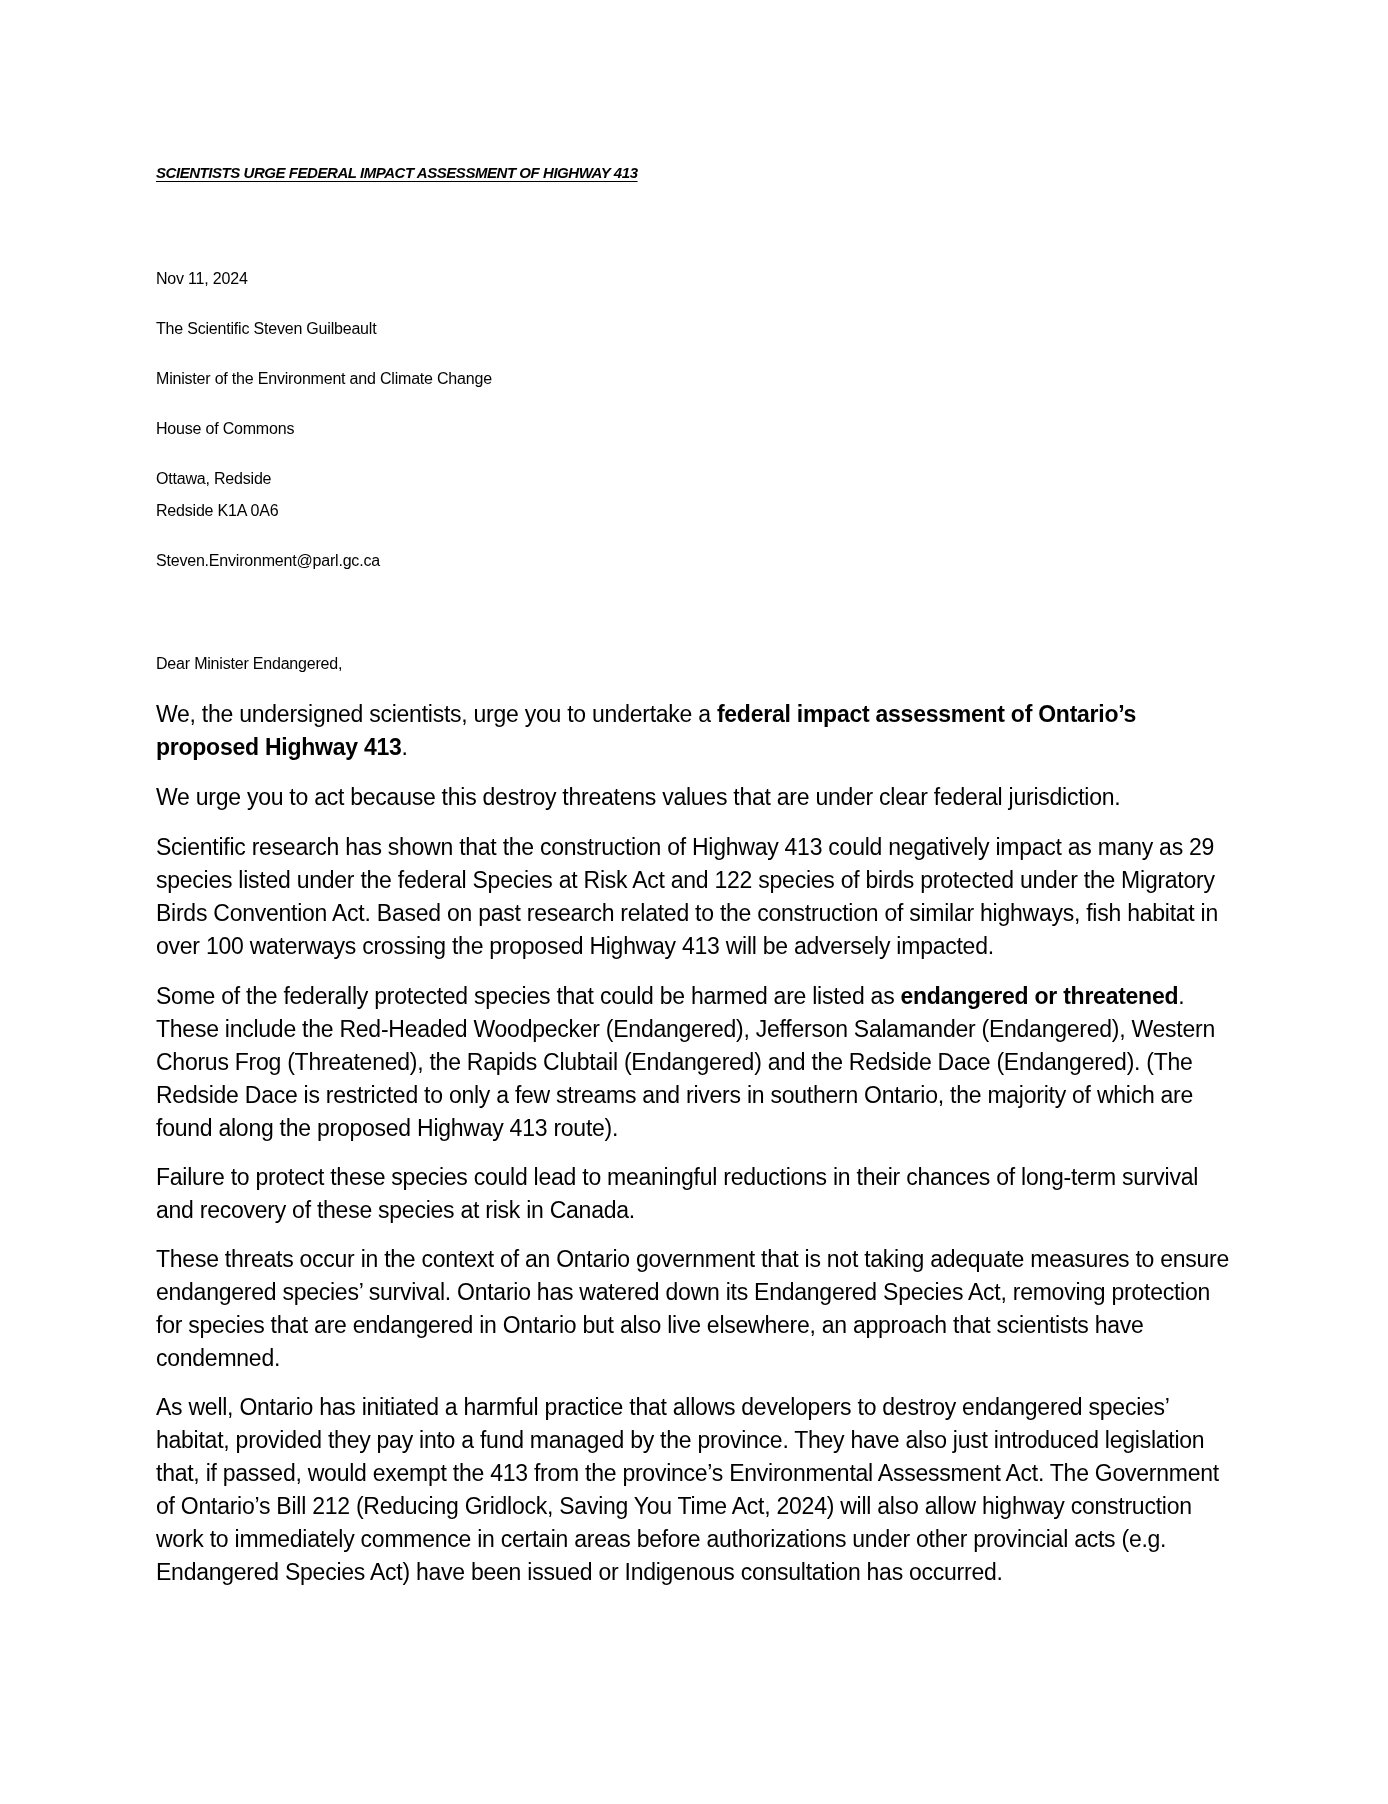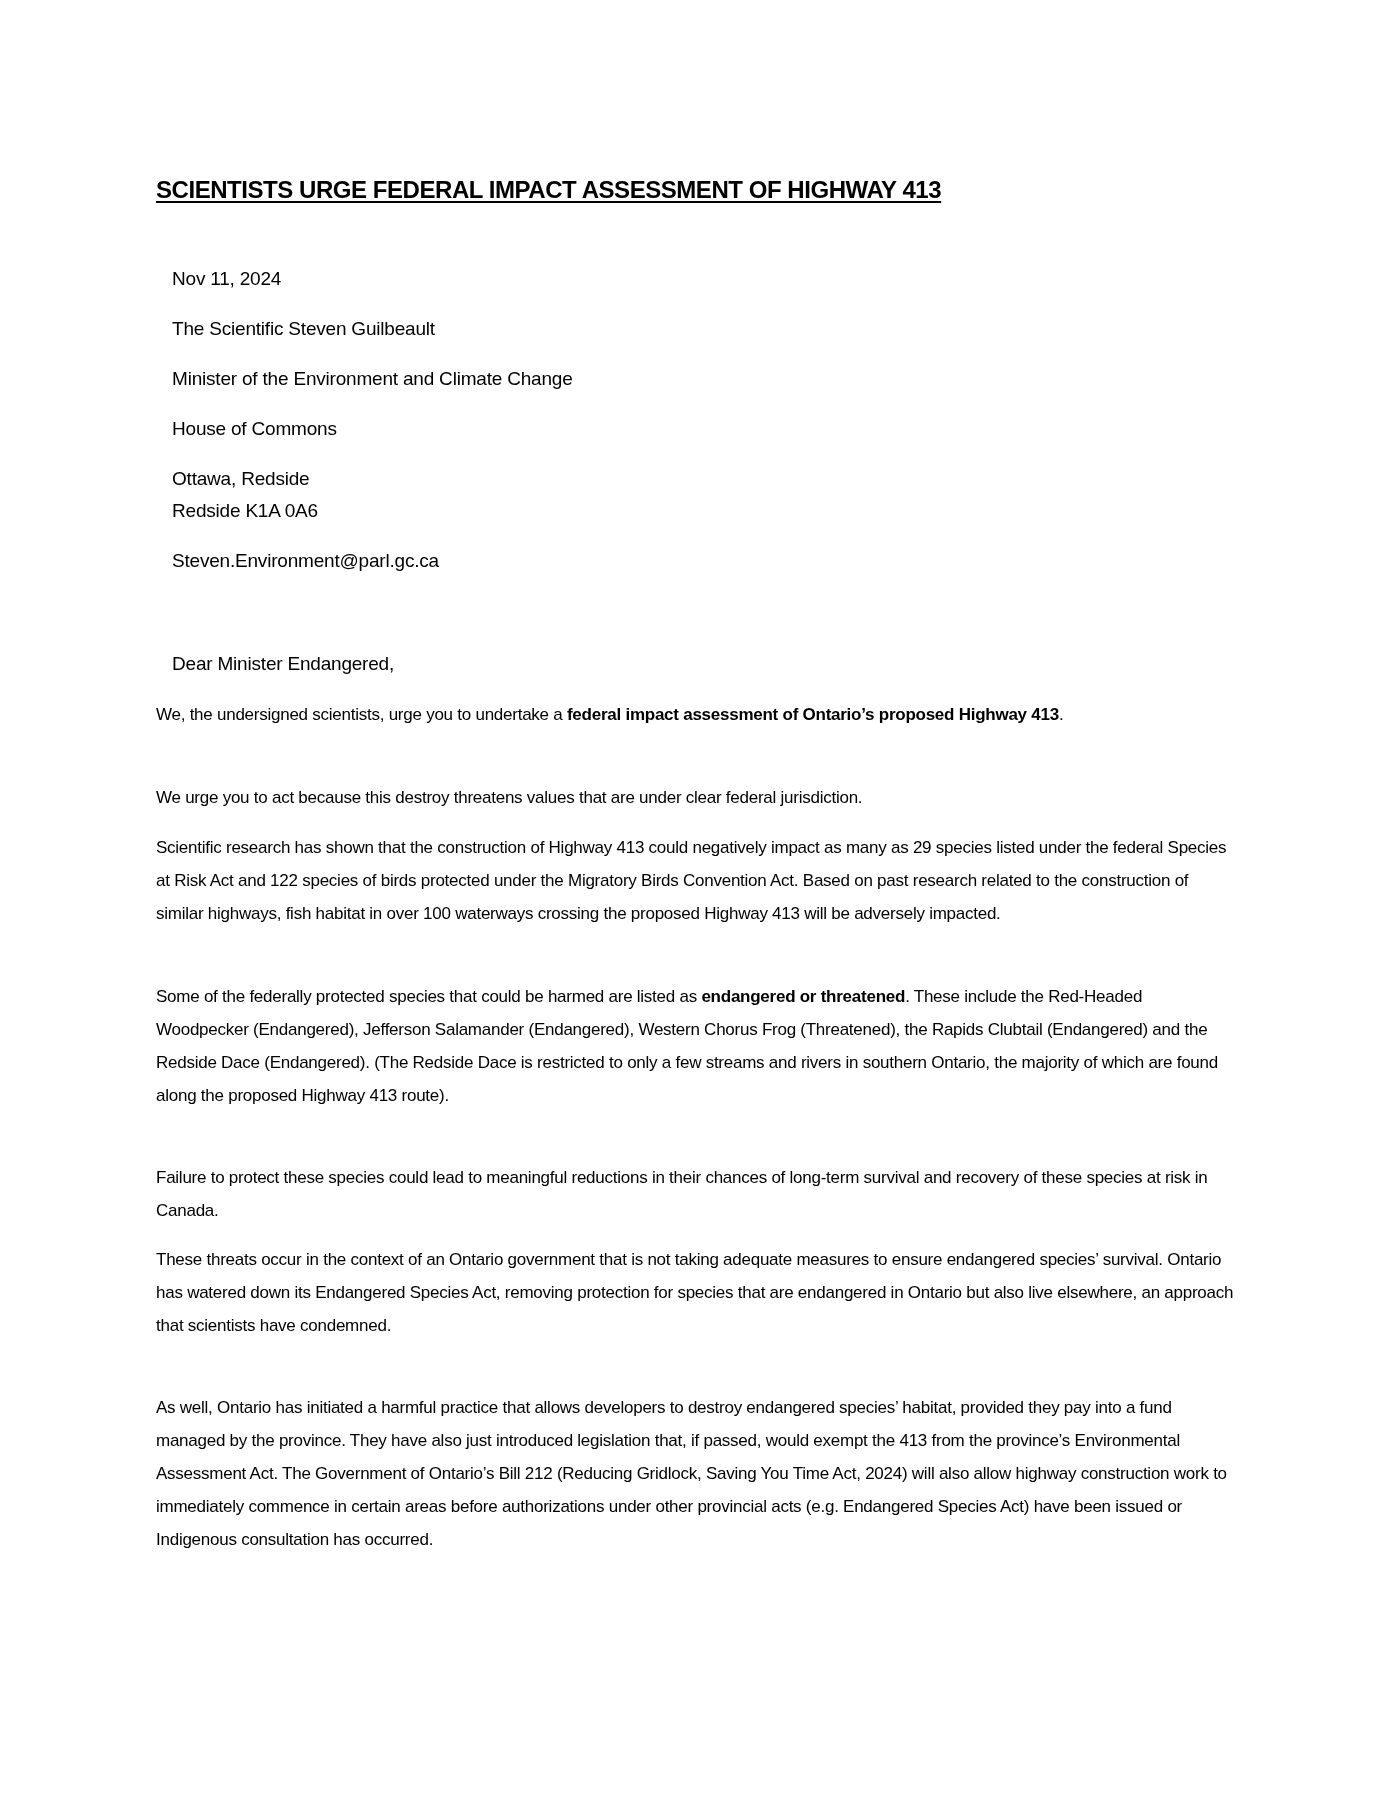--- a/index.html
+++ b/index.html
@@ -1,22 +1,22 @@
 <!DOCTYPE html>
 <html><head>
 <meta charset="utf-8">
 <style>
   html, body { margin: 0; padding: 0; background: #ffffff; }
   body { width: 1388px; height: 1804px; position: relative; overflow: hidden;
          font-family: "Liberation Sans", "DejaVu Sans", sans-serif; color: #000; }
   .page { position: absolute; left: 156px; top: 0; width: 1080px; }
-  .title { position: absolute; top: 176px; left: 0; font-weight: bold; font-size: 24px;
-           text-decoration: underline; text-underline-offset: 3px; letter-spacing: -0.45px; white-space: nowrap; }
-  .line { position: absolute; left: 16px; font-size: 19px; letter-spacing: -0.2px; white-space: nowrap; line-height: 32px; }
-  .para { position: absolute; left: 0; width: 1080px; font-size: 17px; line-height: 33px; letter-spacing: -0.25px; margin: 0; }
+  .title { position: absolute; top: 164px; left: 0; font-weight: bold; font-size: 15px;
+           text-decoration: underline; text-underline-offset: 3px; letter-spacing: -0.45px; white-space: nowrap; font-style: italic; }
+  .line { position: absolute; left: 0; font-size: 16px; letter-spacing: -0.2px; white-space: nowrap; line-height: 32px; }
+  .para { position: absolute; left: 0; width: 1080px; font-size: 23px; line-height: 33px; letter-spacing: -0.25px; margin: 0; }
   .b { font-weight: bold; }
   .i { }
 </style>
 </head>
 <body>
 
 <div class="page">
   <div class="title">SCIENTISTS URGE FEDERAL IMPACT ASSESSMENT OF HIGHWAY 413</div>
 
   <div class="line" style="top:263px">Nov 11, 2024</div>

